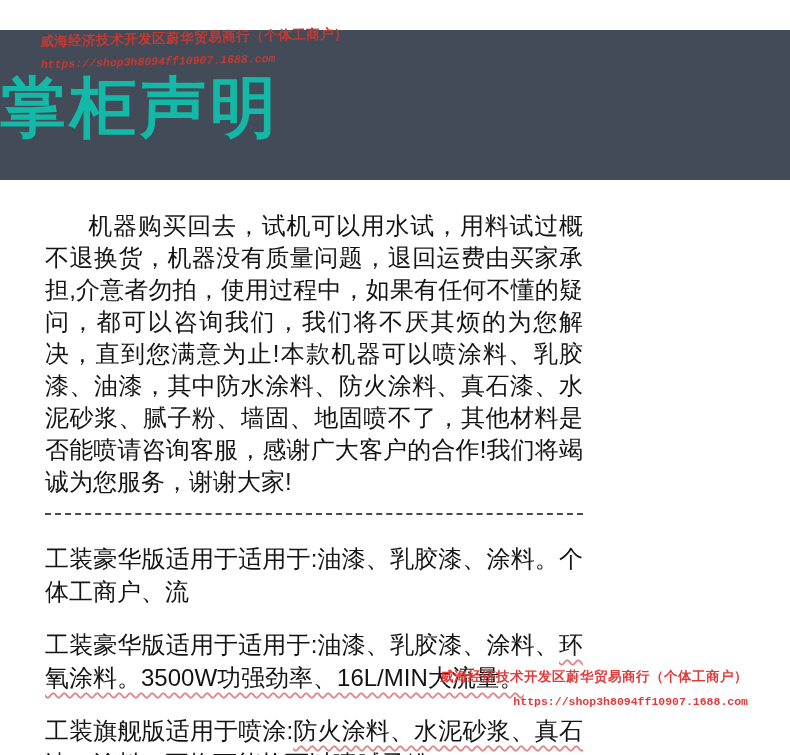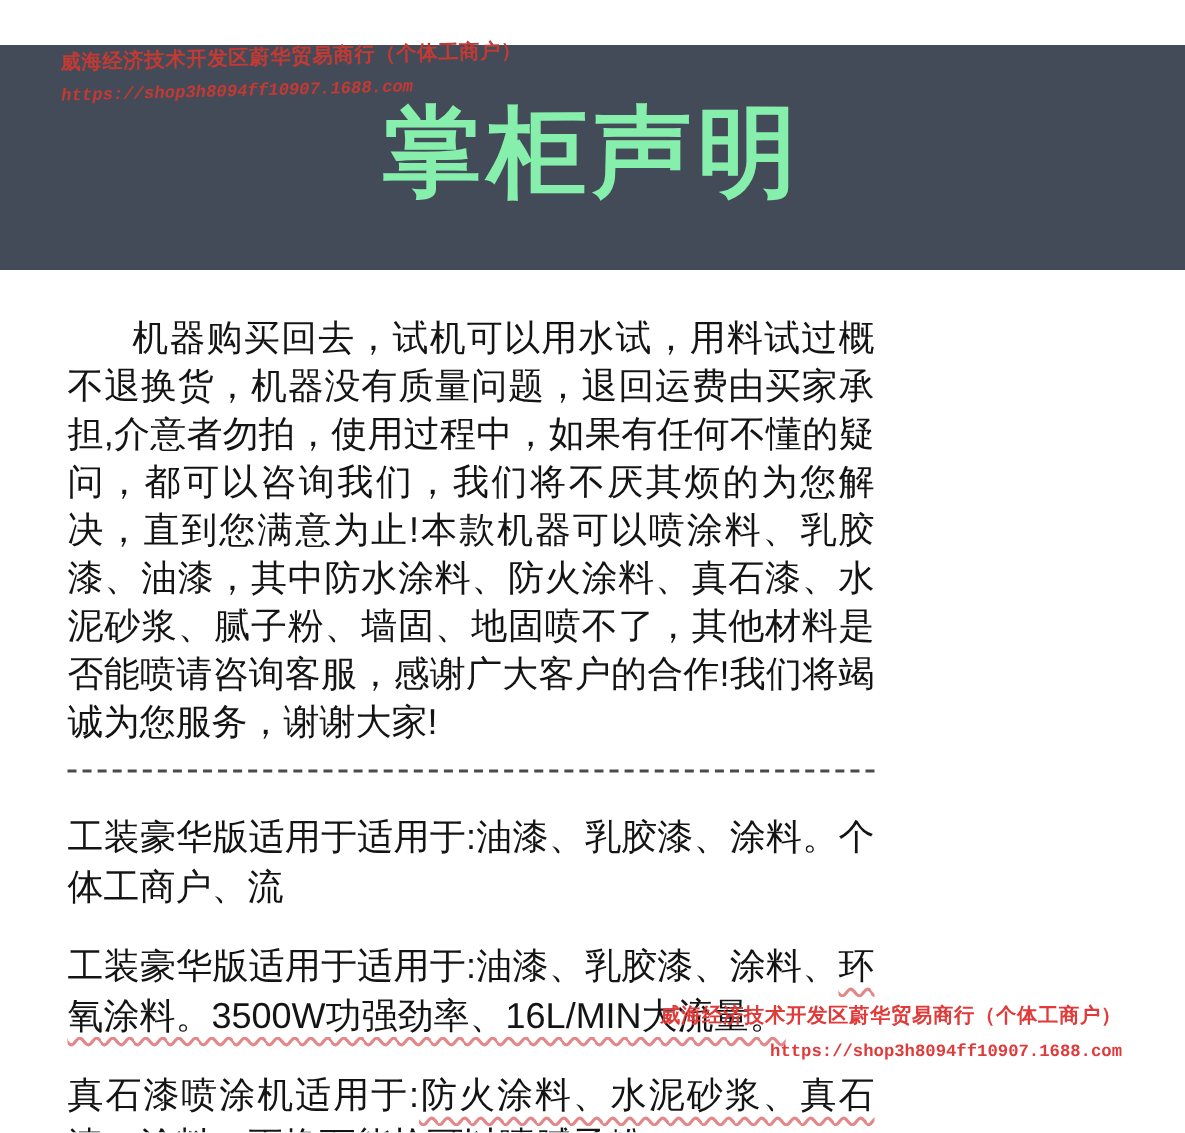--- a/index.html
+++ b/index.html
@@ -17,27 +17,26 @@
     position: absolute;
     top: 30px;
     left: 0;
     width: 790px;
     height: 150px;
     background: var(--header-bg, #434b59);
   }
   .page-title {
     margin: 0;
     padding-top: 44px;
-    text-align: center;
+    text-align: left;
     font-size: 66px;
     font-weight: 700;
     letter-spacing: 4px;
-    color: #86efac;
+    color: #14b8a6;
     line-height: 1.0;
-    font-family: Liberation Mono, monospace;
   }
   
   .wm-top {
     position: absolute;
     left: 40px;
     top: 3px;
     color: var(--wm-dark-red, #c23a33);
     transform: rotate(-1.5deg);
     transform-origin: left top;
   }
@@ -121,21 +120,21 @@
     <hr class="divider">
 
     <div>
       <div class="model-item">
         <span>工装豪华版适用于适用于:油漆、乳胶漆、涂料。个体工商户、流</span><span class="wavy"></span>
       </div>
       <div class="model-item">
         <span>工装豪华版适用于适用于:油漆、乳胶漆、涂料、</span><span class="wavy">环氧涂料。3500W功强劲率、16L/MIN大流量。</span>
       </div>
       <div class="model-item">
-        <span>真石漆喷涂机适用于:</span><span class="wavy">防火涂料、水泥砂浆、真石漆、涂料、更换万能枪可以喷腻子粉。</span>
+        <span>工装旗舰版适用于喷涂:</span><span class="wavy">防火涂料、水泥砂浆、真石漆、涂料、更换万能枪可以喷腻子粉。</span>
       </div>
 
     </div>
 
   </div>
 
   <div class="wm-bottom">
     <div class="wm-company">威海经济技术开发区蔚华贸易商行（个体工商户）</div>
     <div class="wm-url">https://shop3h8094ff10907.1688.com</div>
   </div>

